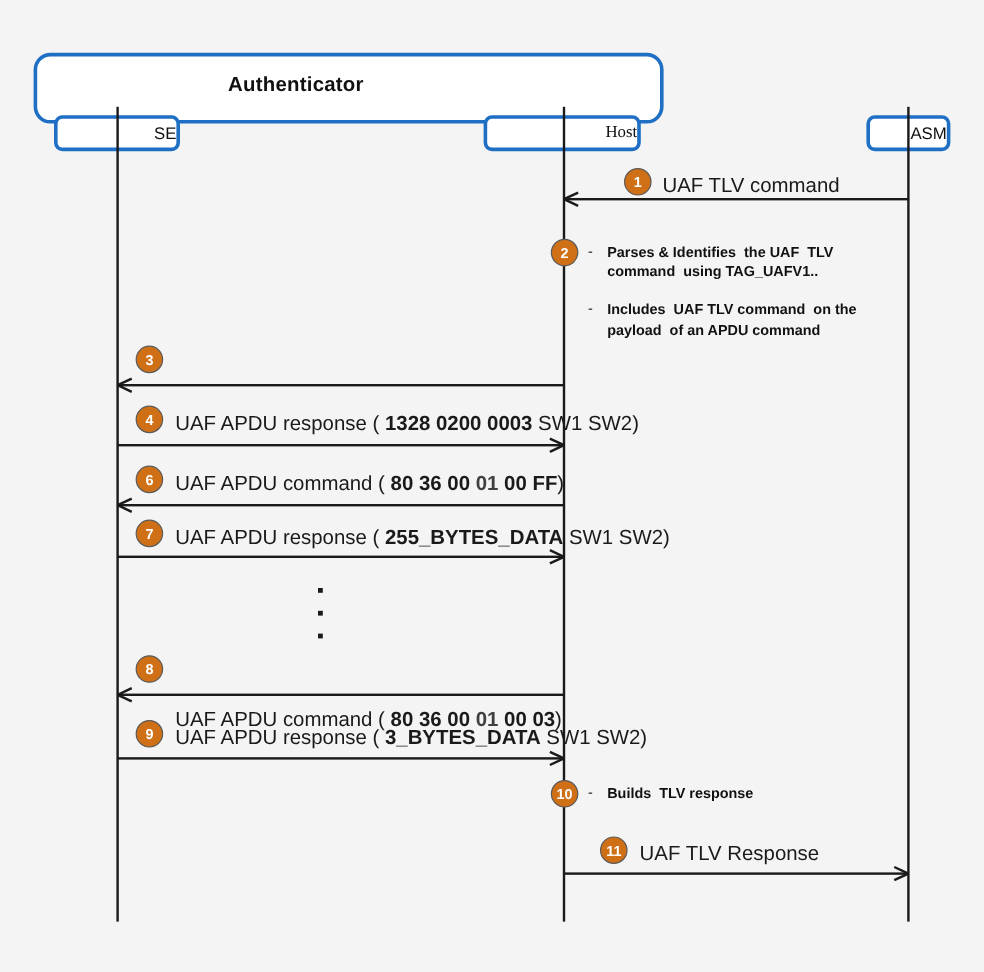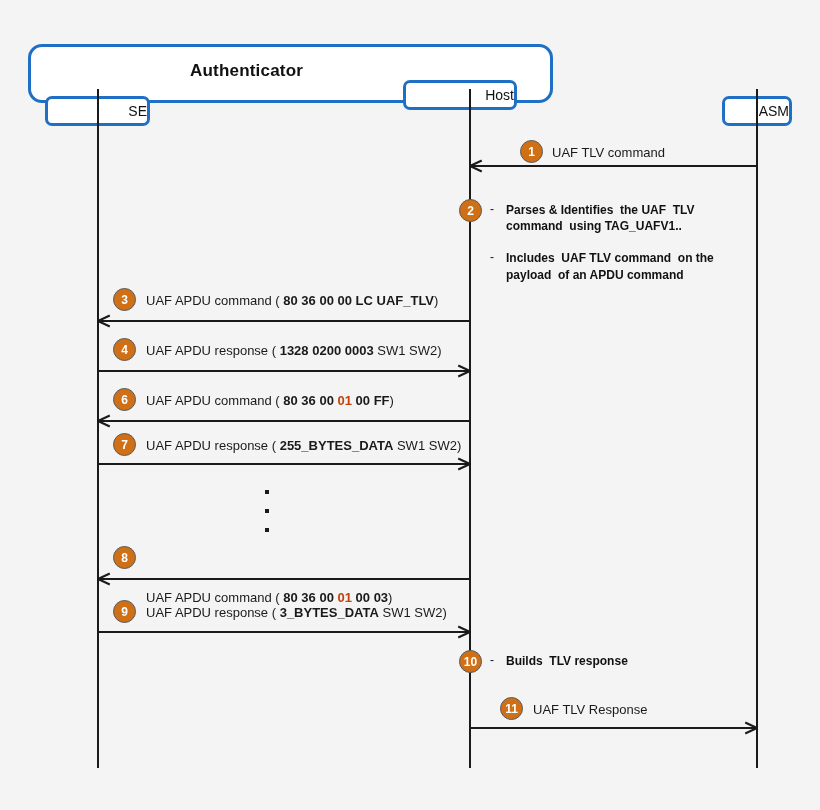--- a/index.html
+++ b/index.html
@@ -47,21 +47,21 @@
     background: #ffffff;
     box-sizing: border-box;
     display: flex;
     align-items: center;
     justify-content: flex-end;
     font-size: 14px;
     color: #111111;
     margin-top: 37px;
   }
   #actor-se   { left: 45px;  top: 59px; width: 105px; height: 30px; }
-  #actor-host { left: 403px; top: 43px; width: 114px; height: 30px; }
+  #actor-host { left: 403px; top: 59px; width: 131px; height: 30px; font-family: Liberation Serif, serif; }
   #actor-asm  { left: 722px; top: 59px; width: 70px;  height: 30px; }
 
   
   .lifeline {
     position: absolute;
     width: 2px;
     background: #1a1a1a;
   }
   #lifeline-se   { left: 97px;  top: 89px; height: 679px; }
   #lifeline-host { left: 469px; top: 89px; height: 679px; }
@@ -120,26 +120,26 @@
     font-weight: bold;
     display: flex;
     align-items: center;
     justify-content: center;
     line-height: 1;
   }
 
   
   .msg-label {
     position: absolute;
-    font-size: 13px;
+    font-size: 17px;
     color: #1a1a1a;
     white-space: nowrap;
   }
   .msg-label b { font-weight: bold; }
-  .hl-red { color: #c2410c; font-weight: bold; }
+  .hl-red { color: #404040; font-weight: bold; }
 
   
   .note {
     position: absolute;
     font-size: 12px;
     color: #111111;
     white-space: nowrap;
   }
   .note-row { display: flex; align-items: flex-start; }
   .note-dash {
@@ -190,23 +190,20 @@
       <span class="note-dash">-</span>
       <span class="note-text">Parses &amp; Identifies&nbsp; the UAF&nbsp; TLV<br>command&nbsp; using TAG_UAFV1..</span>
     </div>
     <div class="note-row" style="margin-top:16px;">
       <span class="note-dash">-</span>
       <span class="note-text">Includes&nbsp; UAF TLV command&nbsp; on the<br>payload&nbsp; of an APDU command</span>
     </div>
   </div>
 
   <div class="badge" style="left:113px; top:288px;">3</div>
-  <div class="msg-label" style="left:146px; top:293px;">
-    <span>UAF APDU command  ( </span><b>80 36 00 00 LC UAF_TLV</b><span>)</span>
-  </div>
   <div class="msg-line" style="left:98px; top:320px; width:372px;"></div>
   <div class="arrowhead open left" style="left:98px; top:314px;"></div>
 
   <div class="badge" style="left:113px; top:338px;">4</div>
   <div class="msg-label" style="left:146px; top:343px;">
     <span>UAF APDU response  ( </span><b>1328 0200 0003</b><span>  SW1 SW2)</span>
   </div>
   <div class="msg-line" style="left:98px; top:370px; width:372px;"></div>
   <div class="arrowhead open right" style="left:457px; top:364px;"></div>
 

